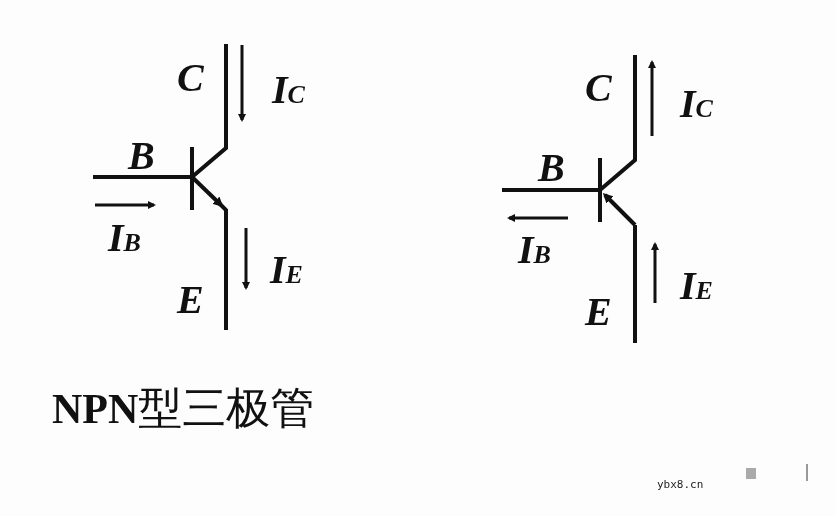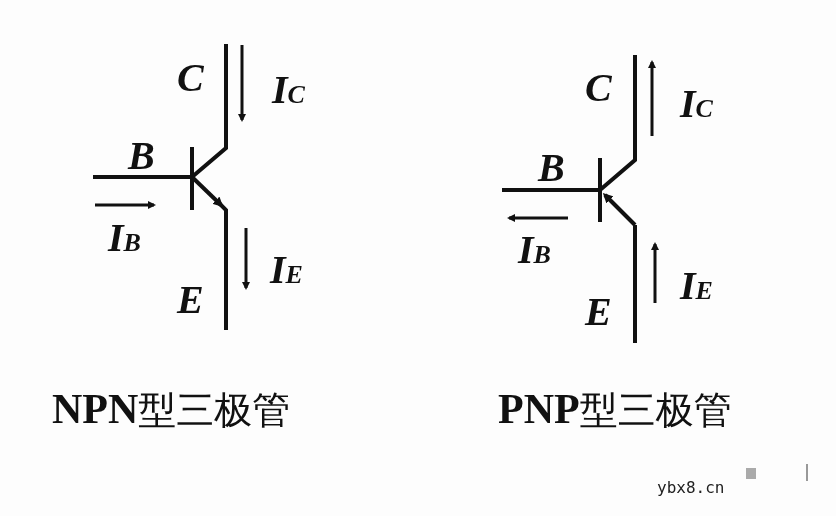--- a/index.html
+++ b/index.html
@@ -3,22 +3,22 @@
 <meta charset="utf-8">
 <style>
   html, body { margin:0; padding:0; background:#ffffff; }
   #canvas { position:relative; width:836px; height:516px; background:#fdfdfd; overflow:hidden; }
   svg { position:absolute; left:0; top:0; }
   .lbl { position:absolute; font-family:"Liberation Serif", "DejaVu Serif", serif; font-style:italic; font-weight:bold; color:#111; line-height:1; }
   .big { font-size:40px; }
   .sub { font-size:26px; }
   .caption { position:absolute; font-family:"Liberation Serif", "DejaVu Serif", serif; font-size:42px; color:#111; line-height:1; white-space:nowrap; }
   .caption .en { font-weight:bold; }
-  .caption .cn { font-family:Liberation Mono, monospace; font-weight:normal; font-size:38px; }
-  .watermark { position:absolute; left:657px; top:478px; font-family:"DejaVu Sans Mono", monospace; font-size:16px; color:#222; }
+  .caption .cn { font-family:Liberation Mono, monospace; font-weight:normal; font-size:44px; }
+  .watermark { position:absolute; left:657px; top:478px; font-family:"DejaVu Sans Mono", monospace; font-size:11px; color:#222; }
   .wm-block { position:absolute; background:#aaa; }
 </style>
 </head>
 <body>
 
 <div id="canvas">
   <svg width="836" height="516" viewBox="0 0 836 516">
     <defs>
       <marker id="ah" markerWidth="8" markerHeight="8" refX="6" refY="4" orient="auto" markerUnits="userSpaceOnUse">
         <path d="M0,0 L8,4 L0,8 Z" fill="#111"></path>
@@ -65,20 +65,17 @@
   <span class="lbl big" style="left:585px;top:68px;">C</span>
   <span class="lbl big" style="left:538px;top:148px;">B</span>
   <span class="lbl big" style="left:585px;top:292px;">E</span>
   <span class="lbl" style="left:680px;top:84px;"><span class="big">I</span><span class="sub">C</span></span>
   <span class="lbl" style="left:518px;top:230px;"><span class="big">I</span><span class="sub">B</span></span>
   <span class="lbl" style="left:680px;top:266px;"><span class="big">I</span><span class="sub">E</span></span>
 
   <div class="caption" style="left:52px;top:388px;">
     <span class="en">NPN</span><span class="cn">型三极管</span>
   </div>
-  <div class="caption" style="left:498px;top:388px;">
-    <span class="en">PNP</span><span class="cn">型三极管</span>
-  </div>
 
   <div class="wm-block" style="left:746px;top:468px;width:10px;height:11px;"></div>
   <div class="wm-block" style="left:806px;top:464px;width:2px;height:17px;background:#999;"></div>
   <div class="watermark">ybx8.cn</div>
 </div>
 
 </body></html>

